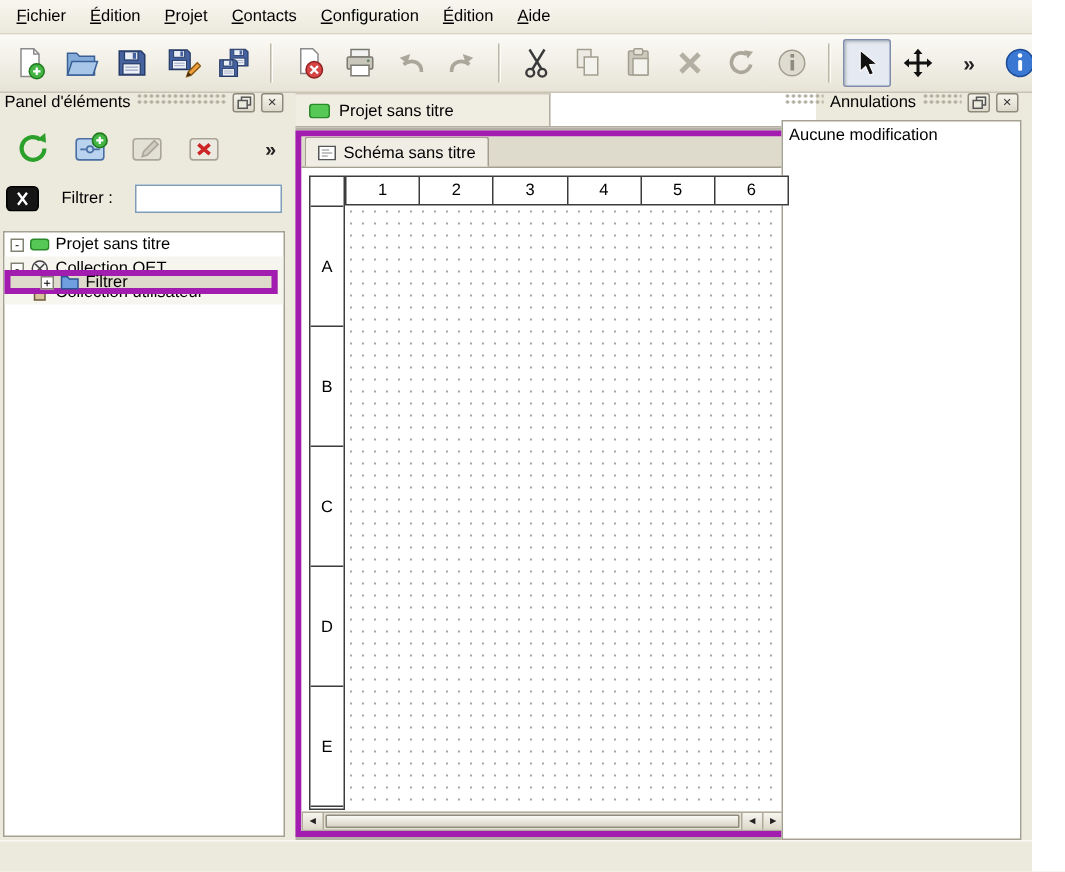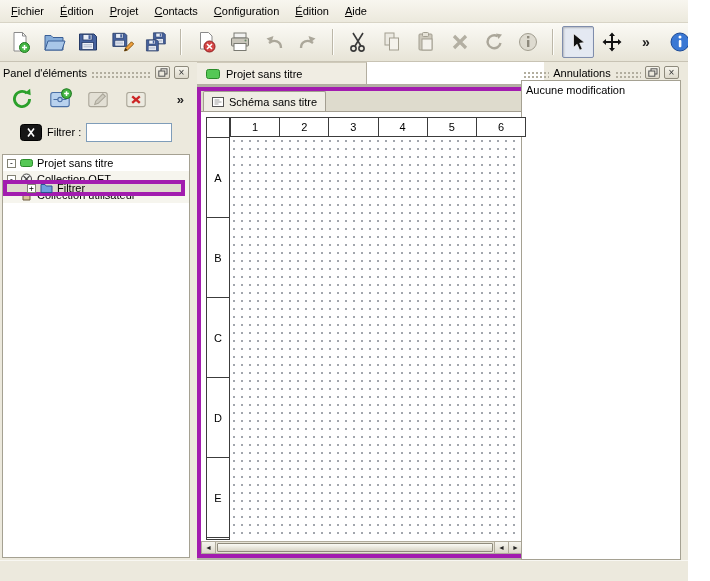--- a/index.html
+++ b/index.html
@@ -20,37 +20,37 @@
             border:1px solid transparent; border-radius:2px; flex:0 0 32px; }
   .tb-btn.pressed { background:#e4e9f2; border:1px solid #7f8dac; box-shadow:inset 1px 1px 2px rgba(0,0,0,.22); }
   .tb-btn svg { width:24px; height:24px; display:block; }
   .tb-sep { width:2px; height:26px; border-left:1px solid #bcb7a8; border-right:1px solid #fdfdfa; margin:0 6px; flex:0 0 2px; }
   .tb-overflow { font-size:14px; color:#222; font-weight:bold; }
 
   
   .dock { position:absolute; top:62px; bottom:21px; }
   .dock.left { left:0; width:192px; }
   .dock.right { left:520px; width:162px; }
-  .dock-title { height:17px; display:flex; align-items:flex-end; gap:4px; padding:0 3px; }
+  .dock-title { height:17px; display:flex; align-items:flex-start; gap:4px; padding:0 3px; }
   .dock-title-label { white-space:nowrap; }
   .grip { flex:1; height:8px; min-width:6px;
           background-image:radial-gradient(#b2ae9f 1px, transparent 1.2px); background-size:4px 4px; }
   .dock-btn { width:15px; height:13px; display:flex; align-items:center; justify-content:center; flex:0 0 15px;
               background:linear-gradient(#f6f4ec,#ddd9cb); border:1px solid #8e8a7c; border-radius:2px;
               font-size:10px; line-height:1; color:#333; }
   .dock-btn svg { width:10px; height:9px; display:block; }
 
   
   .panel-toolbar { height:40px; display:flex; align-items:center; gap:6px; padding:0 6px; }
   .pt-btn { width:32px; height:32px; display:flex; align-items:center; justify-content:center; flex:0 0 32px; }
   .pt-btn svg { width:26px; height:26px; display:block; }
   .pt-overflow { margin-left:auto; font-size:13px; color:#222; font-weight:bold; padding-right:2px; }
 
   
-  .filter-row { height:26px; display:flex; align-items:center; gap:5px; padding:0 20px; }
+  .filter-row { height:26px; display:flex; align-items:center; gap:15px; padding:0 4px; }
   .filter-clear { width:22px; height:17px; flex:0 0 22px; }
   .filter-clear svg { width:22px; height:17px; display:block; }
   .filter-label { white-space:nowrap; }
   .filter-input { flex:1; height:19px; border:1px solid #7f9db9; background:#fff; font:inherit; padding:0 3px; min-width:0; }
 
   
   .tree { position:absolute; top:92px; left:2px; right:2px; bottom:2px; background:#fff;
           border:1px solid #a5a192; overflow:hidden; }
   .tree-row { height:16px; display:flex; align-items:center; padding-left:4px; white-space:nowrap; }
   .tree-row:nth-child(even) { background:#f6f5ee; }

